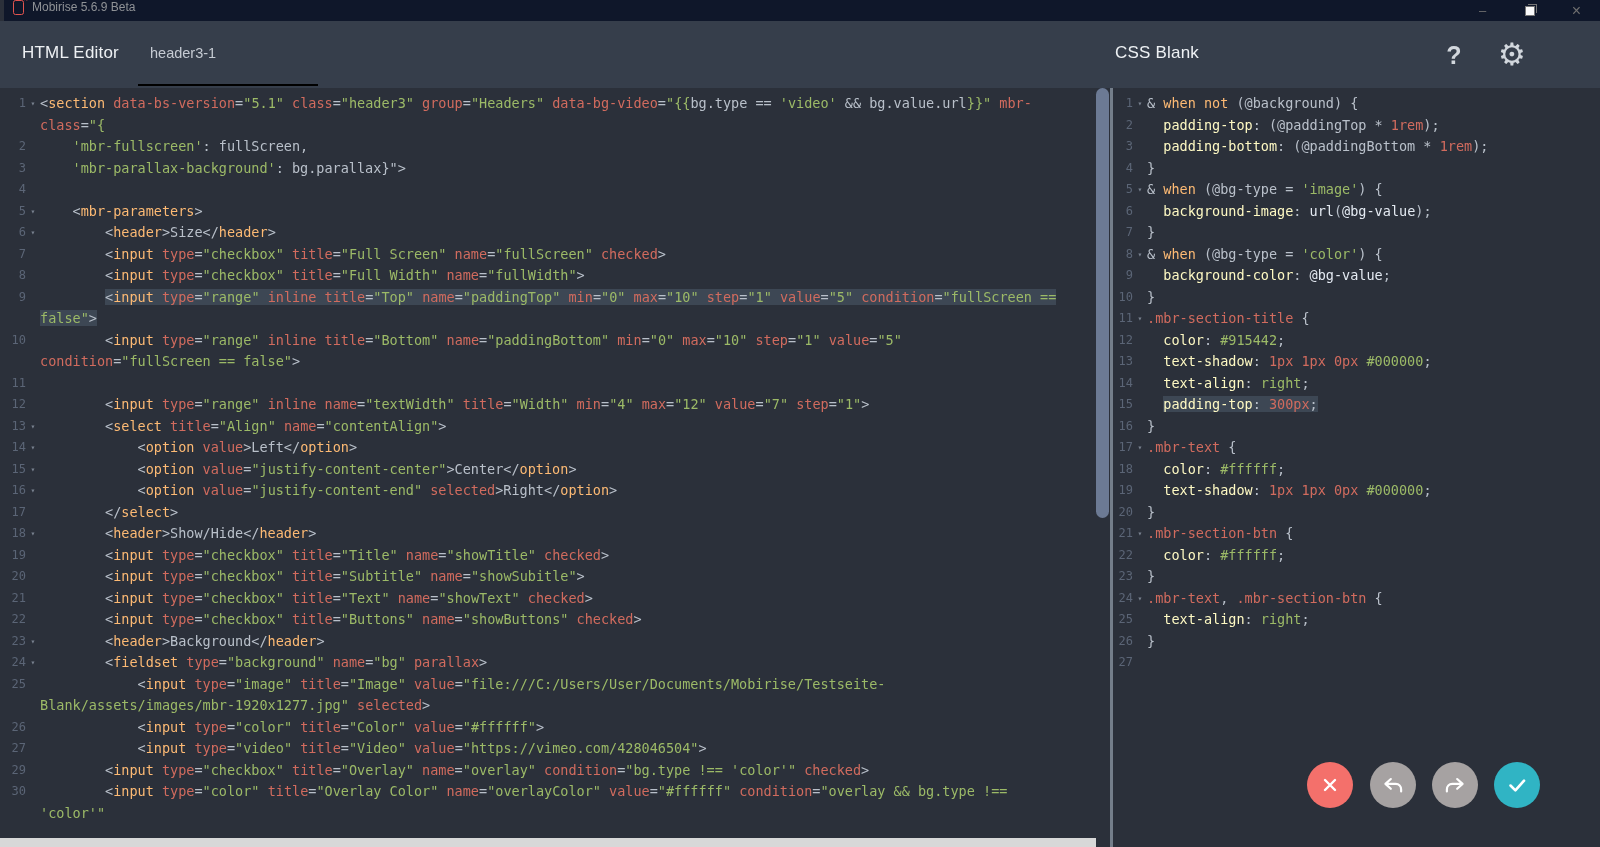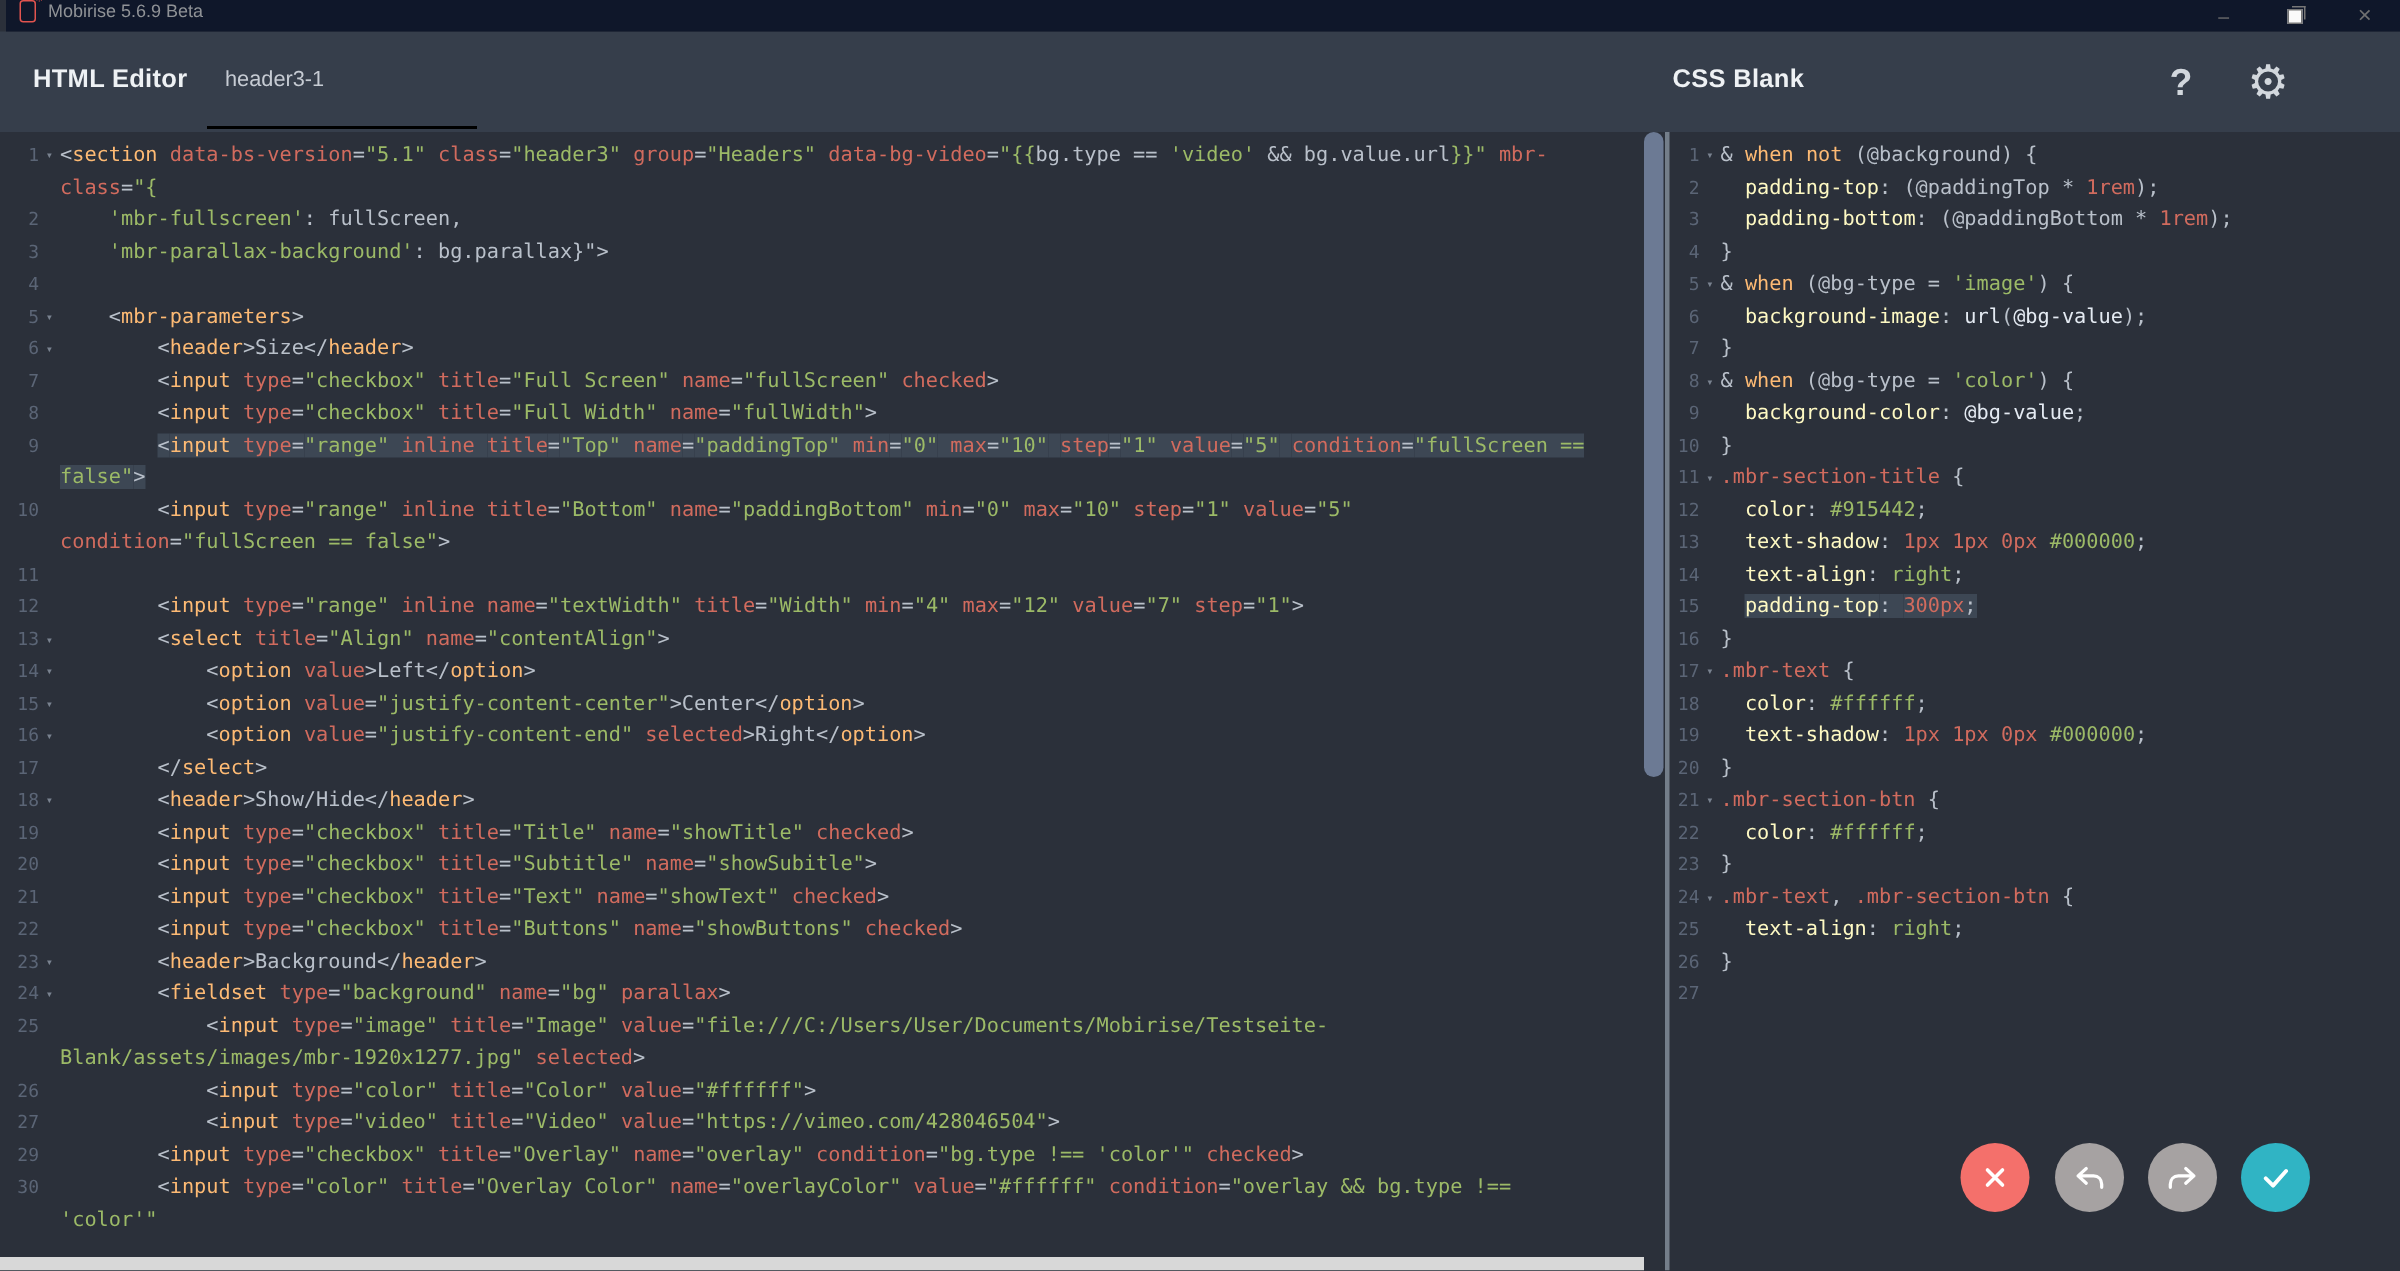--- a/index.html
+++ b/index.html
@@ -15,21 +15,21 @@
   .titlebar .title{font-size:12px;color:#8f9296;margin-left:8px}
   .win-controls{margin-left:auto;display:flex;height:100%}
   .win-btn{width:47px;height:100%;display:flex;align-items:center;justify-content:center;
            color:#6f6f6f;font-size:13px;cursor:default}
   .restore-glyph{width:8px;height:8px;border:1px solid #777;position:relative;background:#fafafa}
   .restore-glyph::before{content:"";position:absolute;top:-3px;left:2px;width:8px;height:8px;
            border:1px solid #777;border-bottom:none;border-left:none}
 
   
   .topbar{position:absolute;top:21px;left:0;right:0;height:67px;background:#363e4b;z-index:20}
-  .pane-label{position:absolute;top:22px;font-size:17px;color:#eef1f4;font-weight:bold;letter-spacing:.2px}
+  .pane-label{position:absolute;top:22px;font-size:17px;color:#eef1f4;font-weight:normal;letter-spacing:.2px}
   .label-html{left:22px}
   .label-css{left:1115px}
   .tab{position:absolute;left:138px;top:0;width:180px;height:65px;display:flex;align-items:center;
        padding-left:12px;font-size:14.5px;color:#c6cbd3;border-bottom:2px solid #000000;box-sizing:border-box}
   .icon-help{position:absolute;left:1438px;top:14px;width:32px;height:40px;display:flex;
              align-items:center;justify-content:center;font-size:25px;font-weight:bold;color:#d2d7dd}
   .icon-gear{position:absolute;left:1492px;top:10px;width:40px;height:46px;display:flex;
              align-items:center;justify-content:center;font-size:31px;color:#d2d7dd}
 
   

